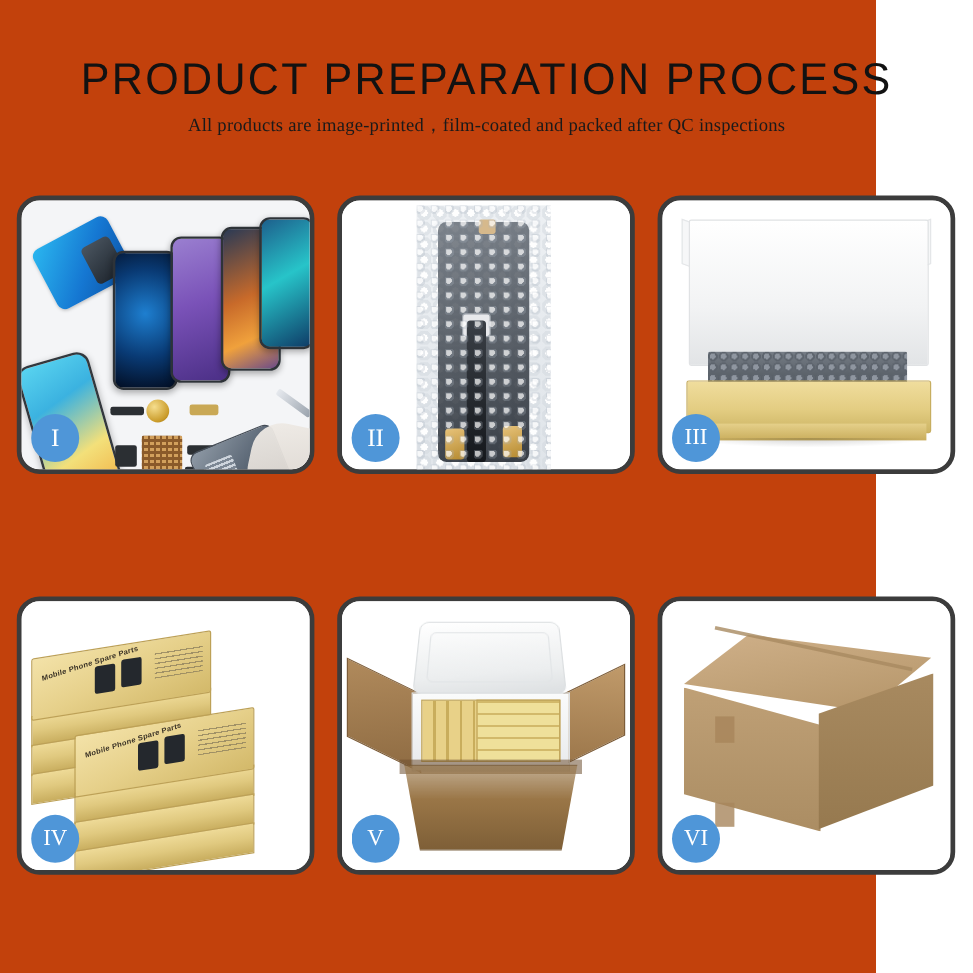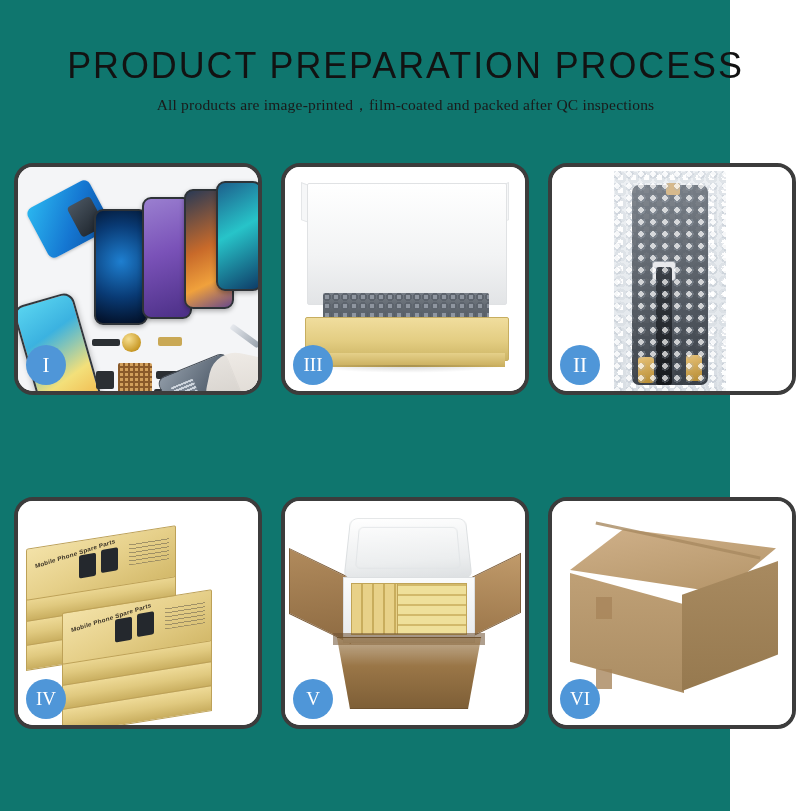--- a/index.html
+++ b/index.html
@@ -10,21 +10,21 @@
     height: 811px;
     background: #ffffff;
     font-family: "Liberation Sans", sans-serif;
     overflow: hidden;
   }
 
   .page {
     position: relative;
     width: 730px;
     height: 811px;
-    background: #0f766e;
+    background: #c2410c;
   }
 
   
   .header {
     position: absolute;
     top: 44px;
     left: 0;
     width: 811px;
     text-align: center;
   }
@@ -377,50 +377,50 @@
         <div class="p1-part" style="left:136px;top:222px;width:16px;height:12px;"></div>
         <div class="p1-back"></div>
         <div class="p1-tweezer"></div>
         <div class="p1-hand"></div>
       </div>
       <div class="badge">I</div>
     </div>
 
     <div class="panel">
       <div class="panel-photo">
-        <div class="p3-bg"></div>
-        <div class="p3-lidtab-l"></div>
-        <div class="p3-lidtab-r"></div>
-        <div class="p3-lid"></div>
-        <div class="p3-foam"></div>
-        <div class="p3-tray"></div>
-        <div class="p3-tray-front"></div>
-        <div class="p3-shadow"></div>
-      </div>
-      <div class="badge narrow">III</div>
-    </div>
-
-    <div class="panel">
-      <div class="panel-photo">
         <div class="p2-bg"></div>
         <div class="p2-wrap">
           <div class="p2-lcd"></div>
           <div class="p2-tape"></div>
           <div class="p2-conn"></div>
           <div class="p2-flex"></div>
           <div class="p2-gold1"></div>
           <div class="p2-gold2"></div>
           <div class="p2-bubbles"></div>
         </div>
       </div>
       <div class="badge">II</div>
     </div>
 
     <div class="panel">
       <div class="panel-photo">
+        <div class="p3-bg"></div>
+        <div class="p3-lidtab-l"></div>
+        <div class="p3-lidtab-r"></div>
+        <div class="p3-lid"></div>
+        <div class="p3-foam"></div>
+        <div class="p3-tray"></div>
+        <div class="p3-tray-front"></div>
+        <div class="p3-shadow"></div>
+      </div>
+      <div class="badge narrow">III</div>
+    </div>
+
+    <div class="panel">
+      <div class="panel-photo">
         <div class="p4-bg"></div>
 
         <div class="p4-box" style="left:8px; top:84px;  transform:skewY(-9deg);"></div>
         <div class="p4-box" style="left:8px; top:108px; transform:skewY(-9deg);"></div>
         <div class="p4-box" style="left:8px; top:132px; transform:skewY(-9deg);"></div>
         <div class="p4-lid" style="left:8px; top:36px; transform:skewY(-9deg);">
           <div class="p4-chip" style="left:52px; top:14px;"></div>
           <div class="p4-chip" style="left:74px; top:12px;"></div>
           <div class="p4-lines" style="left:102px; top:10px;"></div>
           <div class="p4-label" style="left:8px; top:14px; transform:rotate(-9deg);">Mobile Phone Spare Parts</div>

